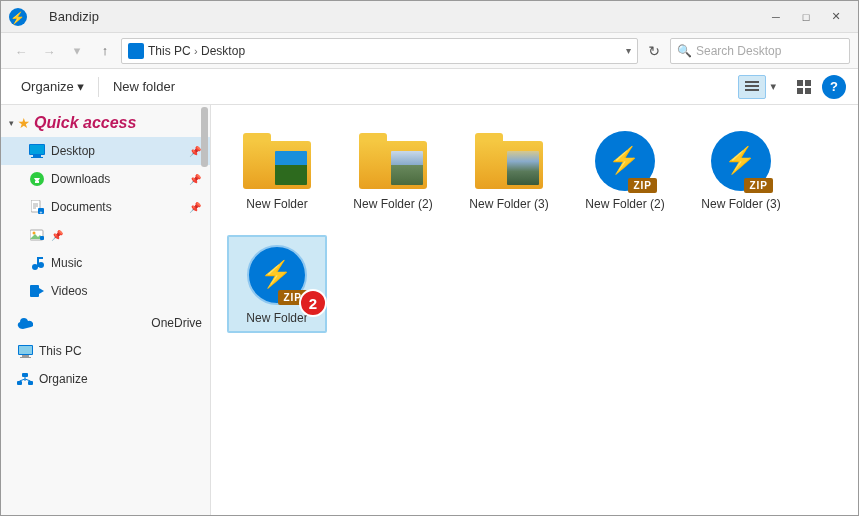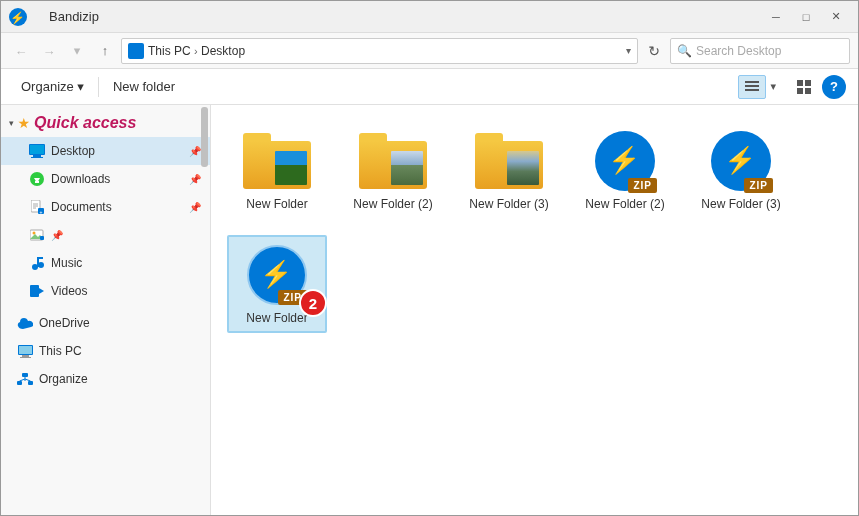--- a/index.html
+++ b/index.html
@@ -542,21 +542,21 @@
           <div class="sidebar-item-icon">
             <svg width="14" height="12" viewBox="0 0 14 12">
               <rect x="0" y="0" width="9" height="12" rx="1" fill="#0078d7"></rect>
               <polygon points="9,3 14,6 9,9" fill="#0078d7"></polygon>
             </svg>
           </div>
           <span class="sidebar-item-label">Videos</span>
         </div>
       </div>
 
-      <div class="sidebar-item" style="padding-left: 16px;">
+      <div class="sidebar-item" style="padding-left: 16px; text-align: right;">
         <div class="sidebar-item-icon">
           <svg width="16" height="11" viewBox="0 0 16 11">
             <path d="M6,11 Q2,11 1,8 Q0,5 3,4 Q3,0 7,0 Q10,0 11,3 Q14,2 16,5 Q18,8 14,9 Z" fill="#0078d7"></path>
           </svg>
         </div>
         <span class="sidebar-item-label">OneDrive</span>
       </div>
 
       <div class="sidebar-item" style="padding-left: 16px;">
         <div class="sidebar-item-icon">

